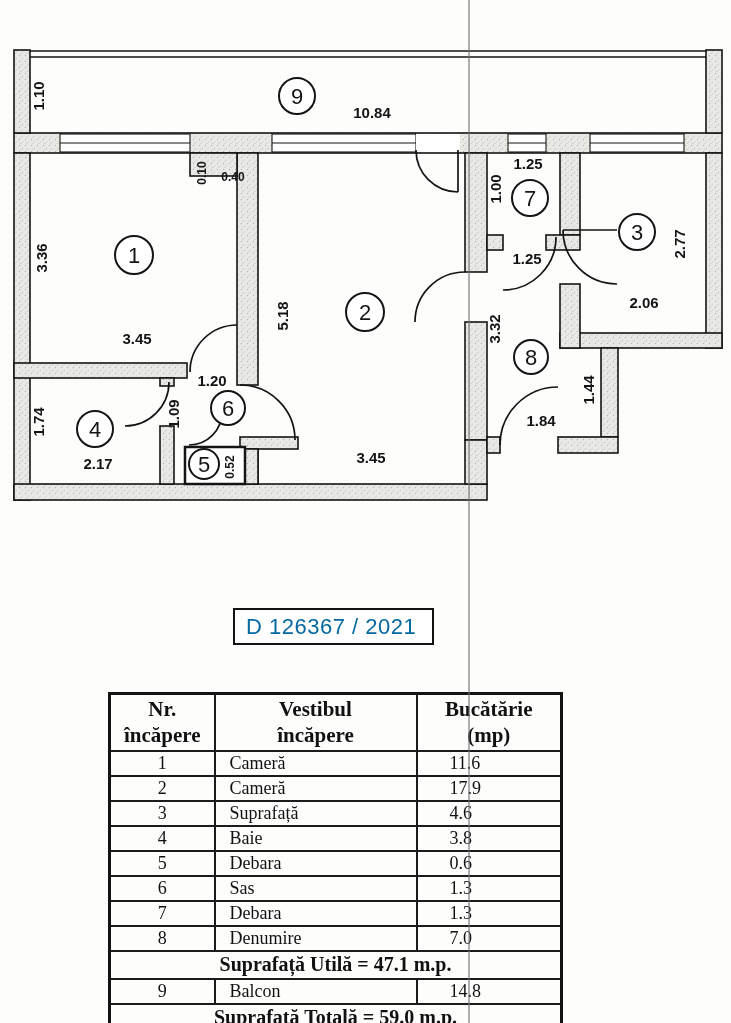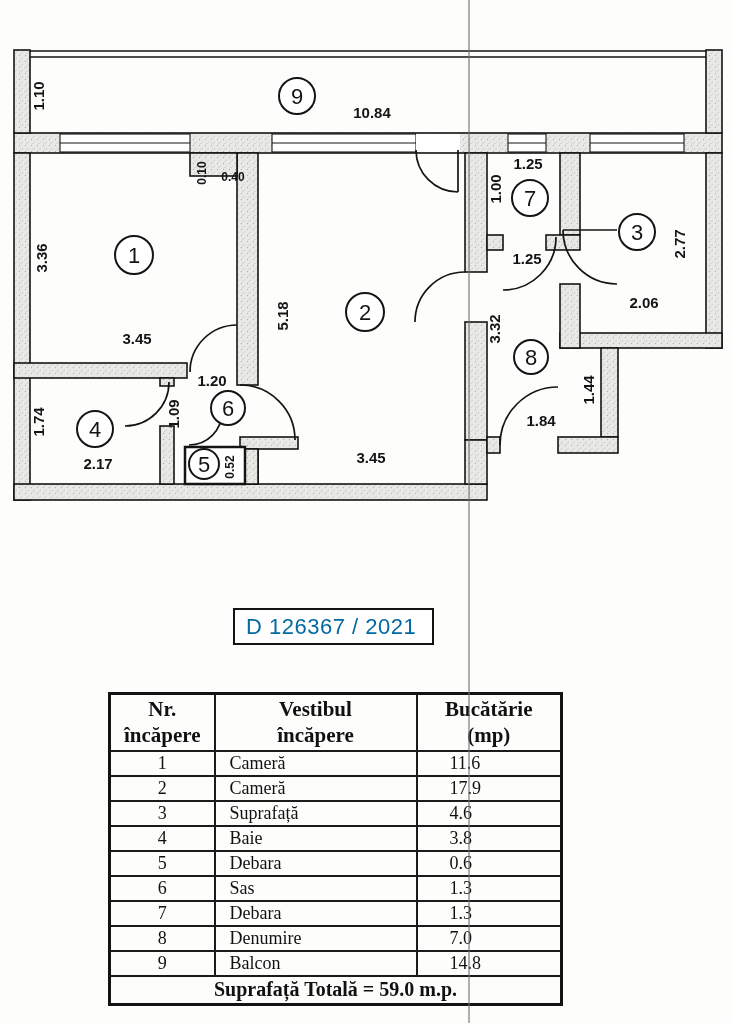--- a/index.html
+++ b/index.html
@@ -230,20 +230,23 @@
           <tr>
             <td class="c1">7</td>
             <td class="c2">Debara</td>
             <td class="c3">1.3</td>
           </tr>
           <tr>
             <td class="c1">8</td>
             <td class="c2">Denumire</td>
             <td class="c3">7.0</td>
           </tr>
+          <tr class="tot">
+            <td colspan="3">Suprafață Utilă = 47.1 m.p.</td>
+          </tr>
           <tr>
             <td class="c1">9</td>
             <td class="c2">Balcon</td>
             <td class="c3">14.8</td>
           </tr>
           <tr class="tot">
             <td colspan="3">Suprafață Totală = 59.0 m.p.</td>
           </tr>
         </tbody>
     </table>

